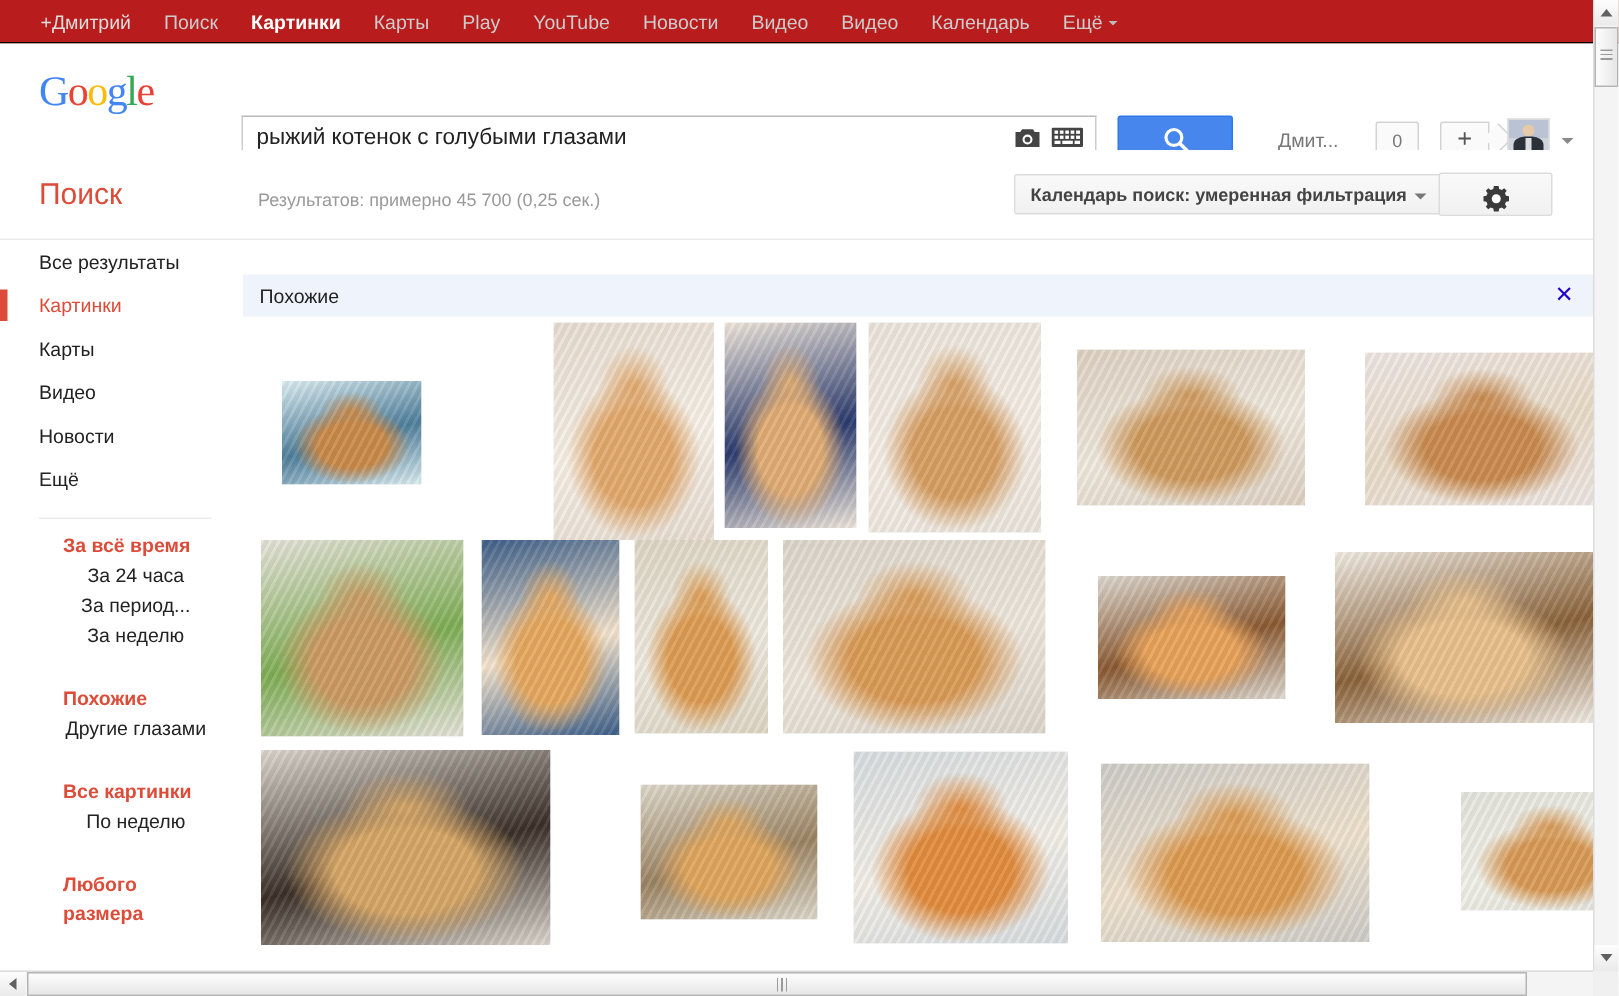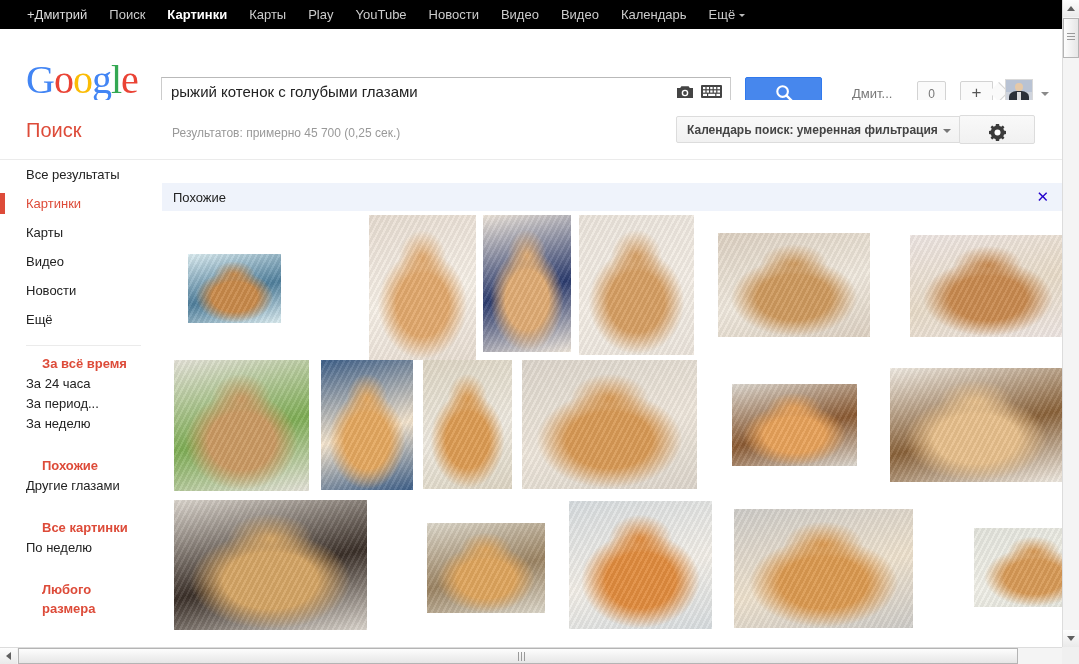--- a/index.html
+++ b/index.html
@@ -6,21 +6,21 @@
   body{
     width:1079px;height:664px;overflow:hidden;
     background:#fff;
     font-family:"Liberation Sans","DejaVu Sans",sans-serif;
     font-size:13px;color:#222;
     position:relative;
   }
   
   .gbar{
     position:absolute;left:0;top:0;width:1079px;height:29px;
-    background:#000000;
+    background:#b91c1c;
     display:flex;align-items:center;
     box-sizing:border-box;
     padding-left:16px;
     border-bottom:1px solid #000;
   }
   .gbar .gitem{
     color:#cccccc;font-size:13px;
     padding:0 11px;white-space:nowrap;cursor:pointer;line-height:29px;
   }
   .gbar .gitem.active{color:#ffffff;font-weight:bold;}
@@ -31,23 +31,22 @@
     border-top:3px solid #bbb;vertical-align:middle;
   }
   
   .header{
     position:absolute;left:0;top:29px;width:1062px;height:71px;
     background:#ffffff;
   }
   .logo{
     position:absolute;left:26px;top:17px;
     font-family:"Liberation Serif","DejaVu Serif",serif;
-    font-size:40px;letter-spacing:-1px;
+    font-size:28px;letter-spacing:-1px;
     user-select:none;
-    margin-top:10px;
   }
   .logo .b{color:#4285f4;}
   .logo .r{color:#ea4335;}
   .logo .y{color:#fbbc05;}
   .logo .g{color:#34a853;}
   .searchbox{
     position:absolute;left:161px;top:48px;
     width:570px;height:29px;
     border:1px solid #cccccc;
     border-top-color:#b9b9b9;
@@ -159,21 +158,21 @@
   }
   .side-sep{
     margin:11px 14px 8px 26px;height:1px;background:#ebebeb;
   }
   .side-head{
     padding-left:42px;font-size:13px;color:#dd4b39;font-weight:bold;
     line-height:20px;cursor:pointer;white-space:nowrap;
   }
   .side-sub{
     padding-left:26px;font-size:13px;color:#222;
-    line-height:20px;cursor:pointer;white-space:nowrap;
+    line-height:20px;cursor:pointer;white-space:nowrap;text-align:center;
   }
   .side-gap{height:22px;}
   .side-head.wrap{white-space:normal;width:90px;line-height:19px;}
   
   .results{
     position:absolute;left:155px;top:160px;width:907px;height:480px;
     background:#fff;overflow:hidden;
   }
   .relbar{
     position:absolute;left:7px;top:23px;width:900px;height:28px;

